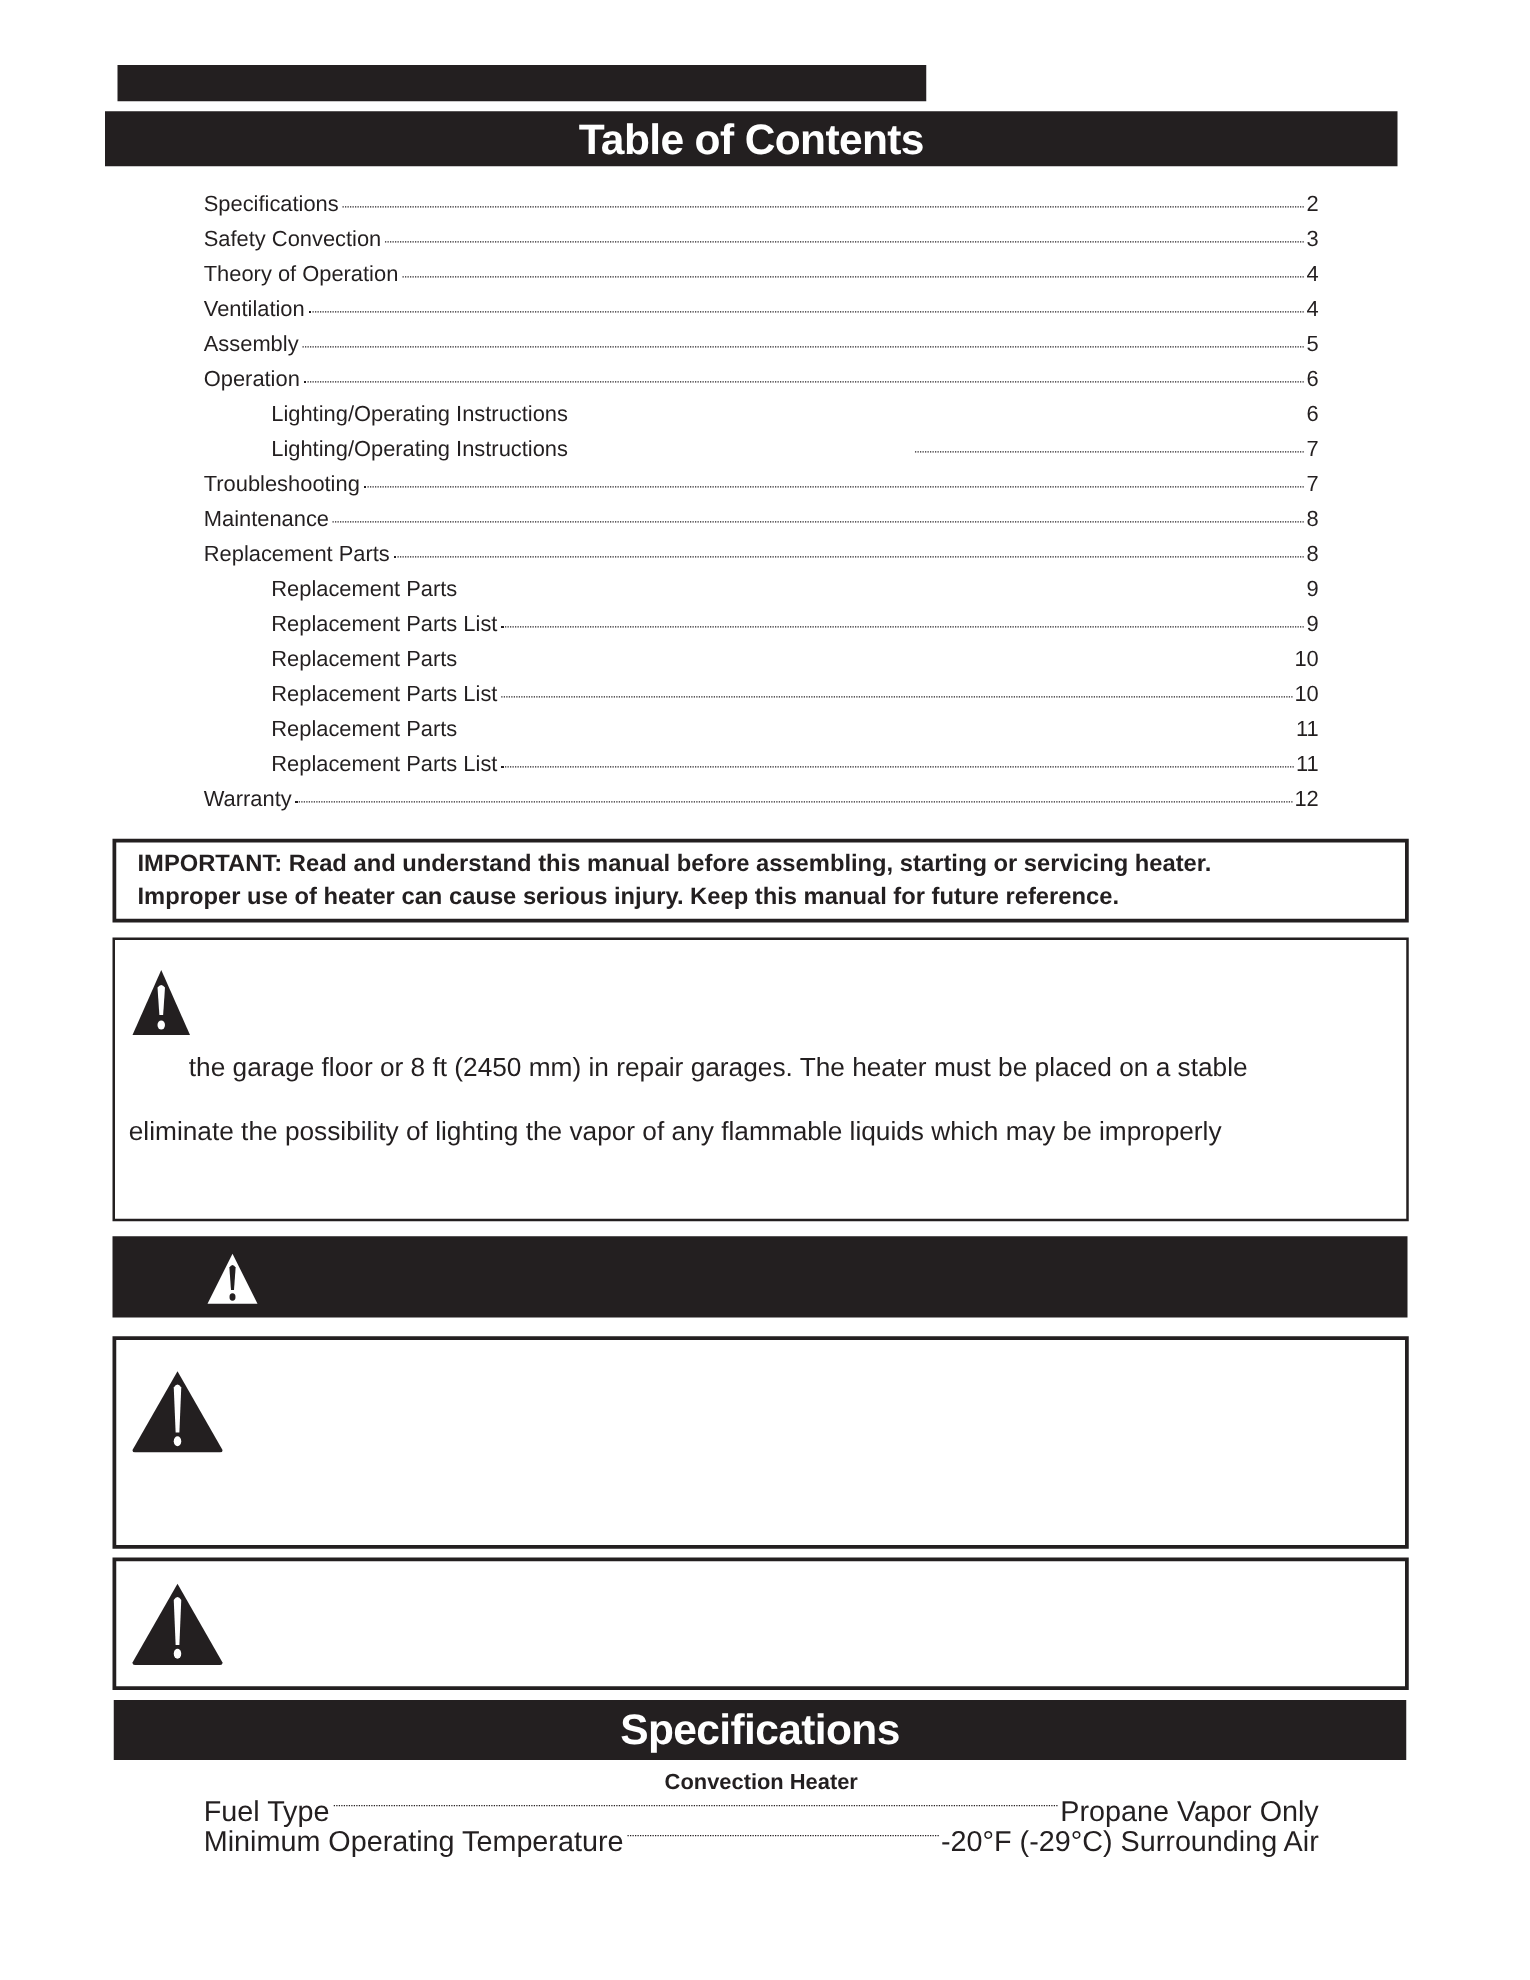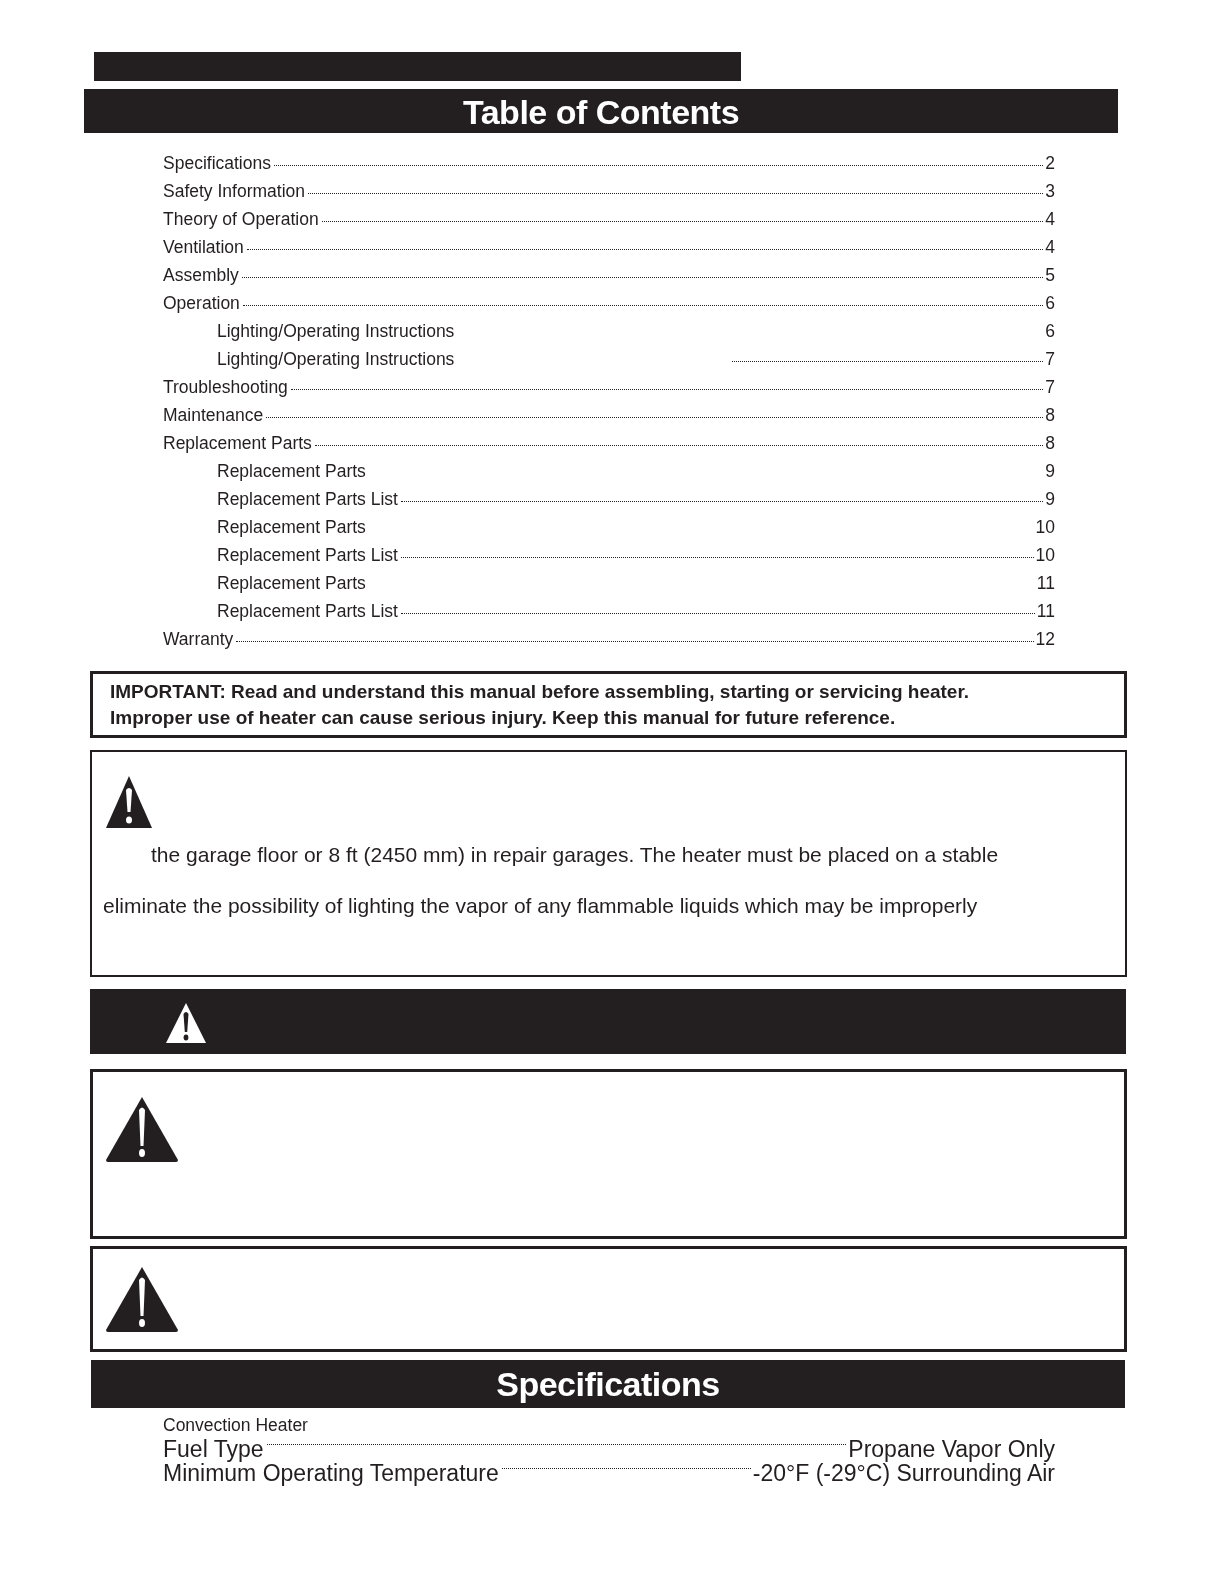--- a/index.html
+++ b/index.html
@@ -19,42 +19,42 @@
   .toc-row .pg { flex: 0 0 auto; }
   .box { border: 3px solid #231f20; box-sizing: border-box; }
   .imp { left: 90px; top: 671px; width: 1037px; height: 67px; padding: 5px 0 0 17px; font-size: 19px; font-weight: bold; line-height: 26px; }
   .imp .key { font-weight: 900; text-align: right; }
   .warn1 { left: 90px; top: 750px; width: 1037px; height: 227px; border-width: 2px; }
   .warn1 .line { position: absolute; left: 11px; font-size: 21px; white-space: nowrap; }
   .band-warn { left: 90px; top: 989px; width: 1036px; height: 65px; background: #231f20; }
   .warn2 { left: 90px; top: 1069px; width: 1037px; height: 170px; border-width: 3px; }
   .warn3 { left: 90px; top: 1246px; width: 1037px; height: 106px; border-width: 3px; }
   .specs { left: 163px; top: 1414px; width: 892px; }
-  .spec-head { font-size: 17.5px; font-weight: normal; height: 23px; line-height: 23px; }
+  .spec-head { font-size: 17.5px; font-weight: bold; height: 23px; line-height: 23px; text-align: center; }
   .spec-row { display: flex; align-items: center; height: 24px; font-size: 23px; line-height: 24px; white-space: nowrap; }
   .spec-row .dots { flex: 1 1 auto; border-bottom: 1.5px dotted #231f20; margin: 0 2px 0 3px; transform: translateY(-5px); }
   svg { display: block; }
 </style>
 </head>
 <body>
 
 <div class="abs topbar"></div>
 
 <div class="abs band band-toc">
   <span>Table of Contents</span>
 </div>
 
 <div class="abs toc" id="toc">
     <div class="toc-row">
       <span class="lbl">Specifications</span>
       <span class="dots"></span>
       <span class="pg">2</span>
     </div>
     <div class="toc-row">
-      <span class="lbl">Safety Information</span>
+      <span class="lbl">Safety Convection</span>
       <span class="dots"></span>
       <span class="pg">3</span>
     </div>
     <div class="toc-row">
       <span class="lbl">Theory of Operation</span>
       <span class="dots"></span>
       <span class="pg">4</span>
     </div>
     <div class="toc-row">
       <span class="lbl">Ventilation</span>

